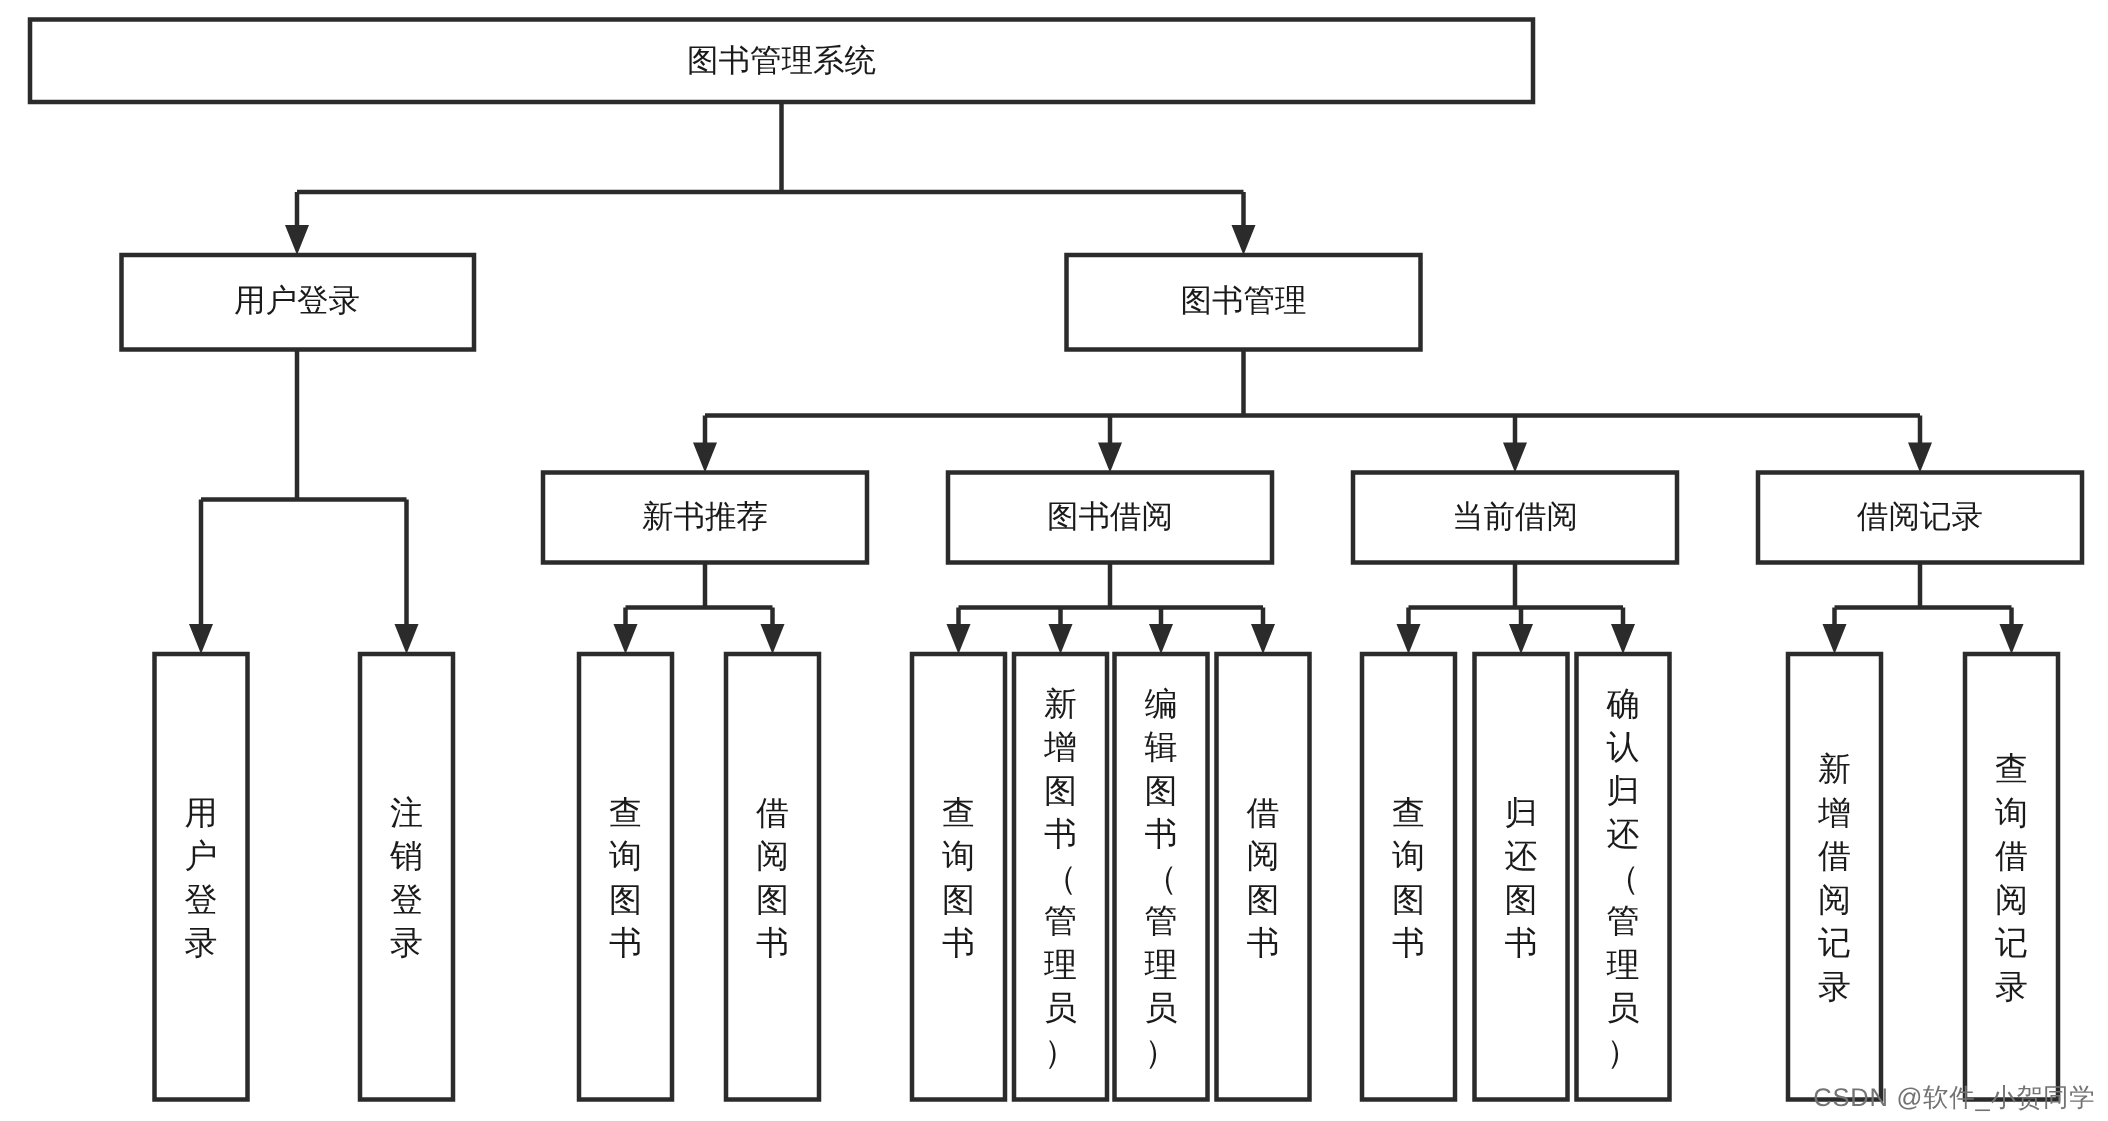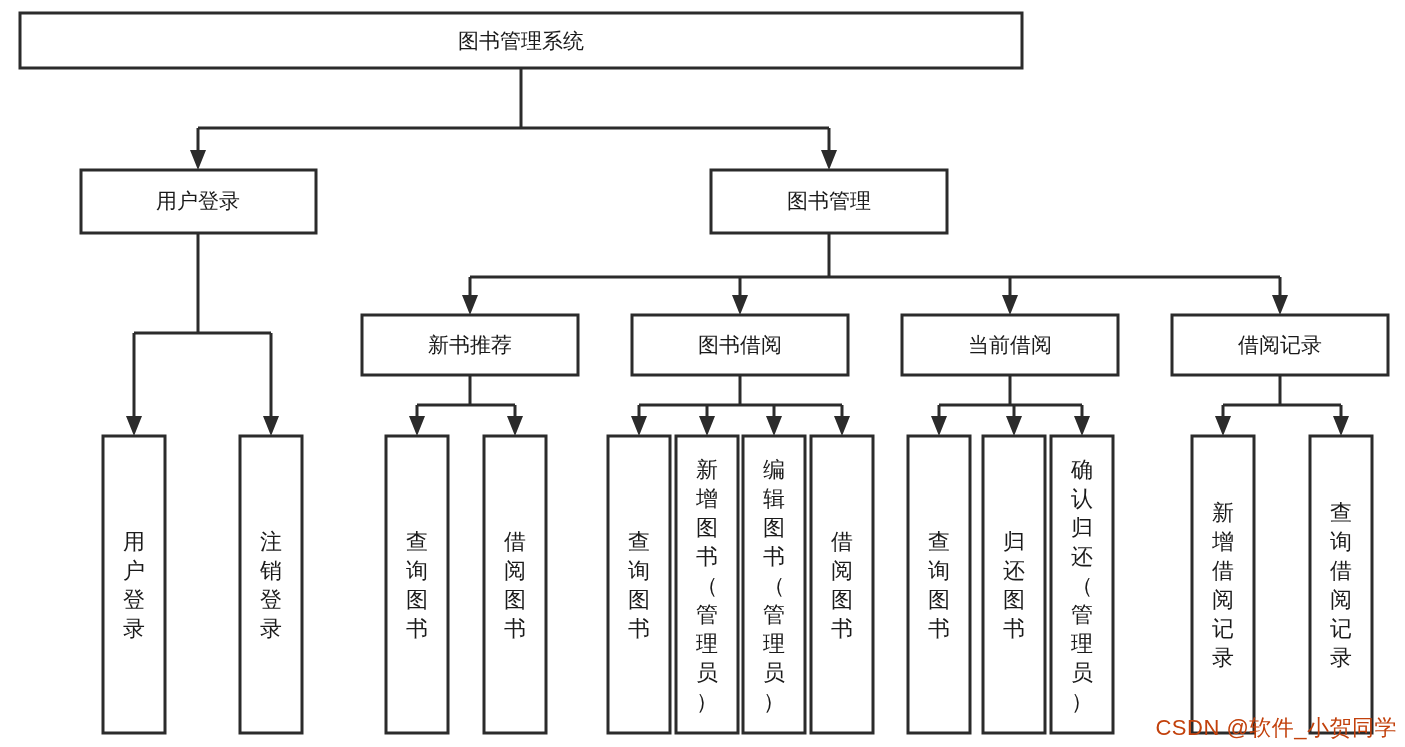--- a/index.html
+++ b/index.html
@@ -55,22 +55,22 @@
     fill: #1a1a1a;
     font-family: "Liberation Sans", "DejaVu Sans", sans-serif;
     font-size: 22px;
     text-anchor: middle;
   }
   .watermark-text {
     position: absolute;
     right: 8px;
     bottom: 4px;
     font-family: "Liberation Sans", "DejaVu Sans", sans-serif;
-    font-size: 22px;
-    color: #c2410c;
+    font-size: 17px;
+    color: #737373;
     white-space: nowrap;
     letter-spacing: 0.5px;
     user-select: none;
   }
 </style>
 </head>
 <body>
 
 <div id="diagram-root">
 

